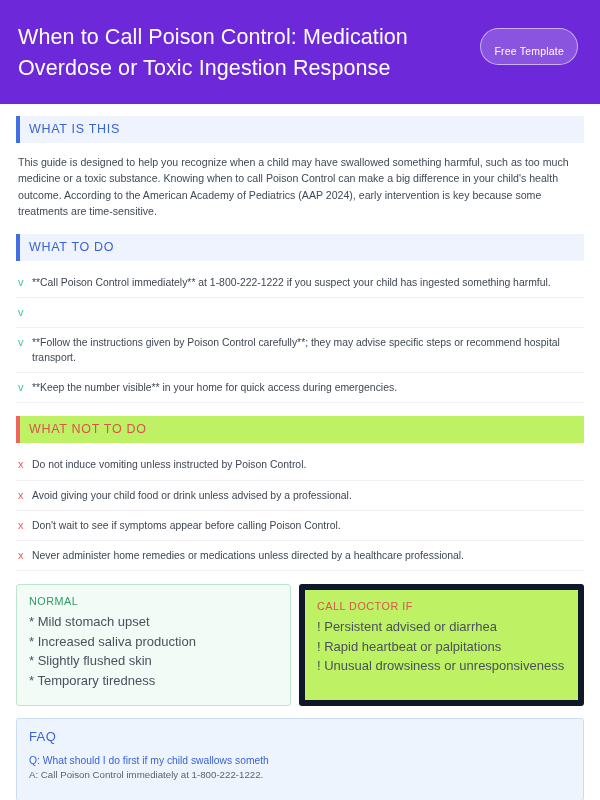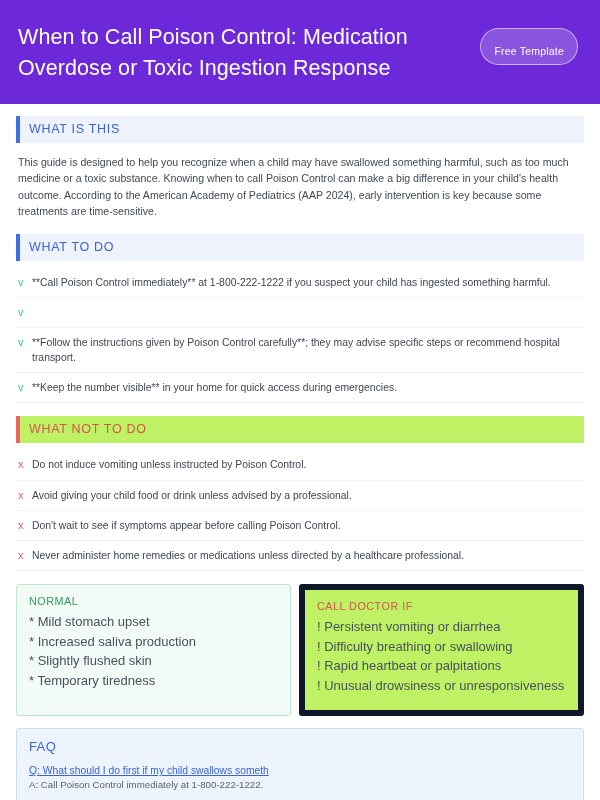--- a/index.html
+++ b/index.html
@@ -153,21 +153,20 @@
     font-size: 13px;
     color: #3A63D6;
     letter-spacing: 0.4px;
     margin-bottom: 9px;
   }
   .faq-q {
     font-size: 10.3px;
     line-height: 15px;
     color: #3A63D6;
     margin-top: 2px;
-    text-decoration: underline;
   }
   .faq-a {
     font-size: 9.7px;
     line-height: 14.5px;
     color: #5A6271;
     margin-bottom: 3px;
   }
 </style>
 </head>
 <body>
@@ -235,22 +234,21 @@
     <div class="cols">
       <div class="card card-green">
         <div class="card-title">NORMAL</div>
         <div class="card-item">* Mild stomach upset</div>
         <div class="card-item">* Increased saliva production</div>
         <div class="card-item">* Slightly flushed skin</div>
         <div class="card-item">* Temporary tiredness</div>
       </div>
       <div class="card card-red">
         <div class="card-title">CALL DOCTOR IF</div>
-        <div class="card-item">! Persistent vomiting or diarrhea</div>
-        <div class="card-item">! Difficulty breathing or swallowing</div>
+        <div class="card-item">! Persistent advised or diarrhea</div>
         <div class="card-item">! Rapid heartbeat or palpitations</div>
         <div class="card-item">! Unusual drowsiness or unresponsiveness</div>
       </div>
     </div>
 
     <div class="faq">
       <div class="faq-title">FAQ</div>
       <div class="faq-q">Q: What should I do first if my child swallows someth</div>
       <div class="faq-a">A: Call Poison Control immediately at 1-800-222-1222.</div>
 

